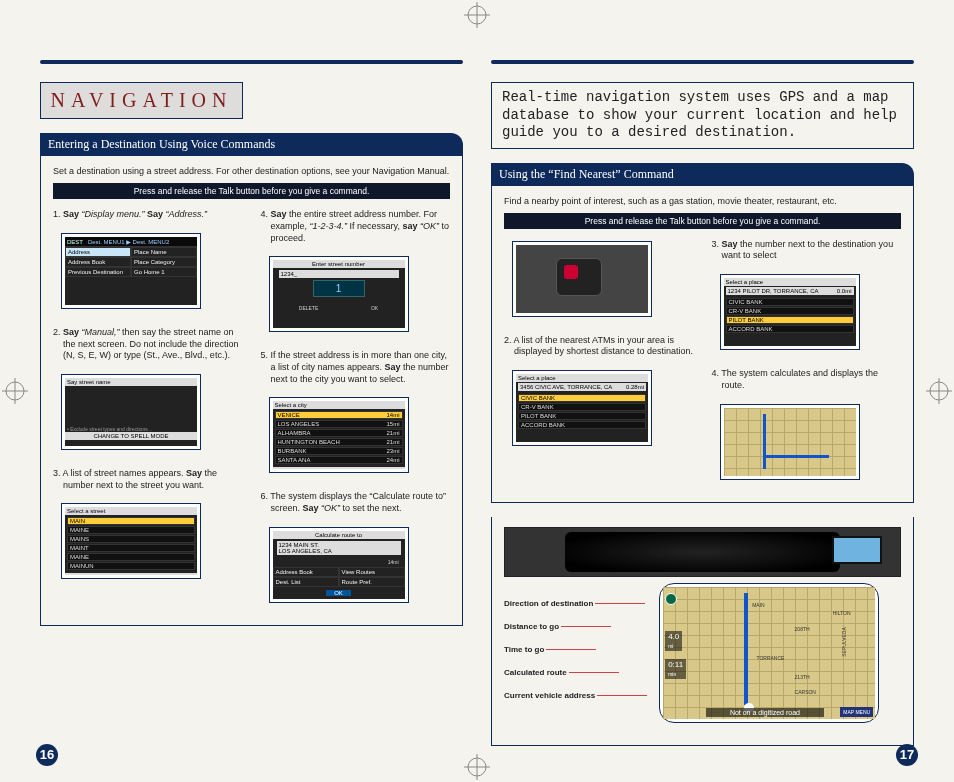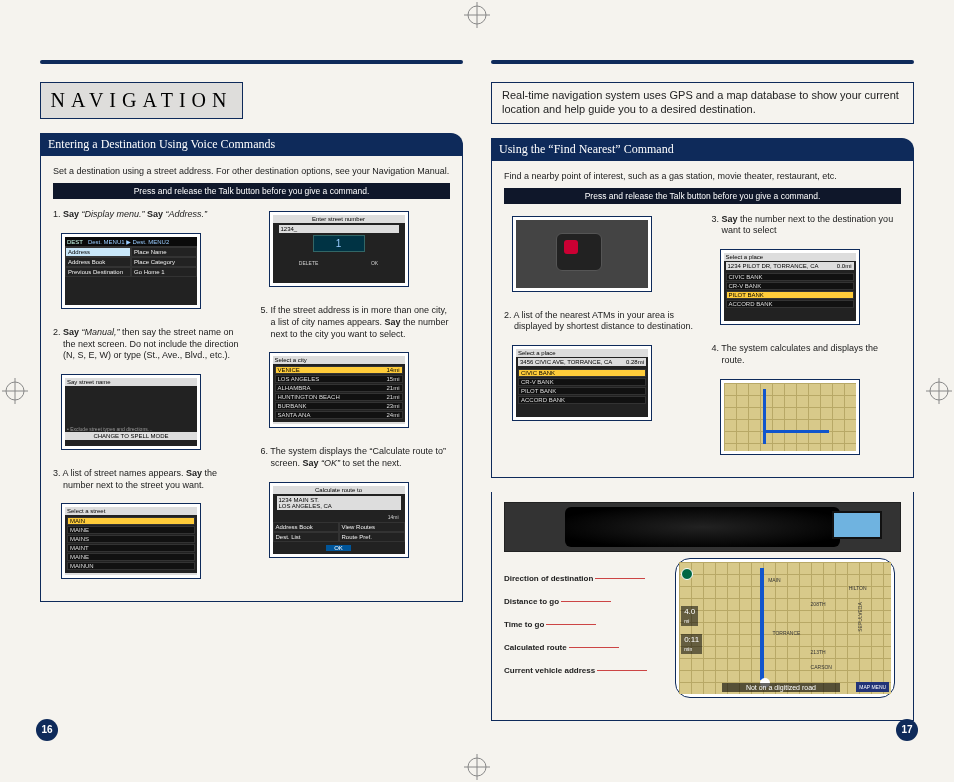--- a/index.html
+++ b/index.html
@@ -11,22 +11,22 @@
   .crop-left { left: 2px; top: 378px; }
   .crop-right { right: 2px; top: 378px; }
 
   .spread { display: flex; gap: 28px; padding: 60px 40px 20px 40px; }
   .page { flex: 1; display: flex; flex-direction: column; gap: 14px; position: relative; }
 
   .top-rule { height: 4px; background: #0e2a5a; border-radius: 2px; margin-bottom: 4px; }
 
   .title-row { display: flex; gap: 10px; align-items: stretch; }
   .title-box { flex: 0 0 48%; border: 1px solid #0e2a5a; background: #dedddb; text-align: center; padding: 6px 0; }
-  .title-box span { font-family: Georgia, 'Times New Roman', serif; font-size: 20px; letter-spacing: 6px; color: #000000; }
-  .desc-box { border: 1px solid #0e2a5a; padding: 6px 10px; font-size: 11px; line-height: 1.25; }
+  .title-box span { font-family: Georgia, 'Times New Roman', serif; font-size: 20px; letter-spacing: 6px; color: #7f1d1d; }
+  .desc-box { border: 1px solid #0e2a5a; padding: 6px 10px; font-size: 14px; line-height: 1.25; font-family: Liberation Mono, monospace; }
 
   .section { display: flex; flex-direction: column; }
   .sec-head { background: #0e2a5a; color: #fff; padding: 4px 8px; font-family: Georgia, serif; font-size: 12px; border-radius: 0 12px 0 0; position: relative; }
   .sec-body { border: 1px solid #0e2a5a; border-top: none; padding: 10px 12px 14px 12px; background: #f5f3ee; }
 
   .intro { margin-bottom: 6px; line-height: 1.25; }
   .blackbar { background: #0f172a; color: #fff; text-align: center; padding: 3px 0; font-size: 8.5px; margin-bottom: 10px; }
 
   .two-col { display: flex; gap: 18px; }
   .col { flex: 1; display: flex; flex-direction: column; gap: 10px; }
@@ -41,29 +41,29 @@
   .mini-row { display: flex; }
   .mini-col { flex: 1; border: 1px solid #333; color: #eee; font-size: 6px; padding: 1px 2px; }
   .mini-highlight { background: #c8e6f8; color: #000; }
   .mini-list { padding: 2px; }
   .mini-list div { background: #111; border: 1px solid #333; color: #ddd; font-size: 6px; padding: 0 2px; margin-bottom: 1px; }
   .mini-list div.sel { background: #ffcc3a; color: #000; }
   .mini-white { background: #ddd; color: #000; font-size: 6px; padding: 1px 2px; }
   .mini-map { background: #d8c98a; width: 100%; height: 100%; position: relative; background-image: linear-gradient(#b8a866 1px, transparent 1px), linear-gradient(90deg, #b8a866 1px, transparent 1px); background-size: 12px 12px; }
   .mini-map .lbl { position: absolute; font-size: 5px; color: #333; }
 
-  .legend-row { display: flex; gap: 20px; }
+  .legend-row { display: flex; gap: 4px; }
   .legend-labels { display: flex; flex-direction: column; gap: 14px; font-size: 8px; font-weight: bold; padding-top: 18px; }
   .legend-line { width: 50px; height: 1px; background: #c44; display: inline-block; vertical-align: middle; margin-left: 2px; }
 
   .car-strip { width: 100%; height: 50px; background: #333; position: relative; margin-bottom: 4px; border: 1px solid #222; }
   .car-strip .dash { position: absolute; inset: 4px 60px 4px 60px; background: radial-gradient(ellipse at center, #222 0, #000 80%); border-radius: 6px; }
   .car-strip .screen { position: absolute; right: 18px; top: 8px; width: 50px; height: 28px; background: #6fb3e0; border: 2px solid #111; }
 
-  .pagenum { position: absolute; bottom: -20px; width: 22px; height: 22px; background: #0e2a5a; color: #fff; border-radius: 50%; display: flex; align-items: center; justify-content: center; font-size: 10px; font-weight: bold; }
+  .pagenum { position: absolute; bottom: -20px; width: 22px; height: 22px; background: #0e2a5a; color: #fff; border-radius: 50%; display: flex; align-items: center; justify-content: center; font-size: 13px; font-weight: bold; }
   .pagenum.left { left: -4px; }
   .pagenum.right { right: -4px; }
 
   em { font-style: italic; }
   .b { font-weight: bold; }
 </style>
 </head>
 <body>
 
 <div class="crop crop-top">
@@ -155,20 +155,21 @@
                 <div><span>MAINT</span></div>
                 <div><span>MAINE</span></div>
                 <div><span>MAINUN</span></div>
               </div>
               <div class="mini-white" style="text-align:center">CHANGE TO SPELL MODE</div>
             </div>
               </div>
           </div>
 
           <div class="col">
+            <div class="step-text">4. <span class="b">Say </span><span>the entire street address number. For example, </span><em>“1-2-3-4.” </em><span>If necessary, </span><span class="b">say </span><em>“OK” </em><span>to proceed.</span></div>
             <div class="screenshot">
                 <div class="screenshot-inner">
               <div class="mini-white" style="text-align:center">Enter street number</div>
               <div class="mini-white" style="margin:2px 6px"><span>1234_</span></div>
               <div style="text-align:center;color:#9cf;font-size:10px;padding:2px;border:1px solid #366;margin:2px 40px;background:#034">1</div>
               <div style="display:flex;justify-content:space-around;color:#ccc;font-size:5px;padding-top:6px">
                     <span>DELETE</span>
                     <span>OK</span>
                   </div>
             </div>

